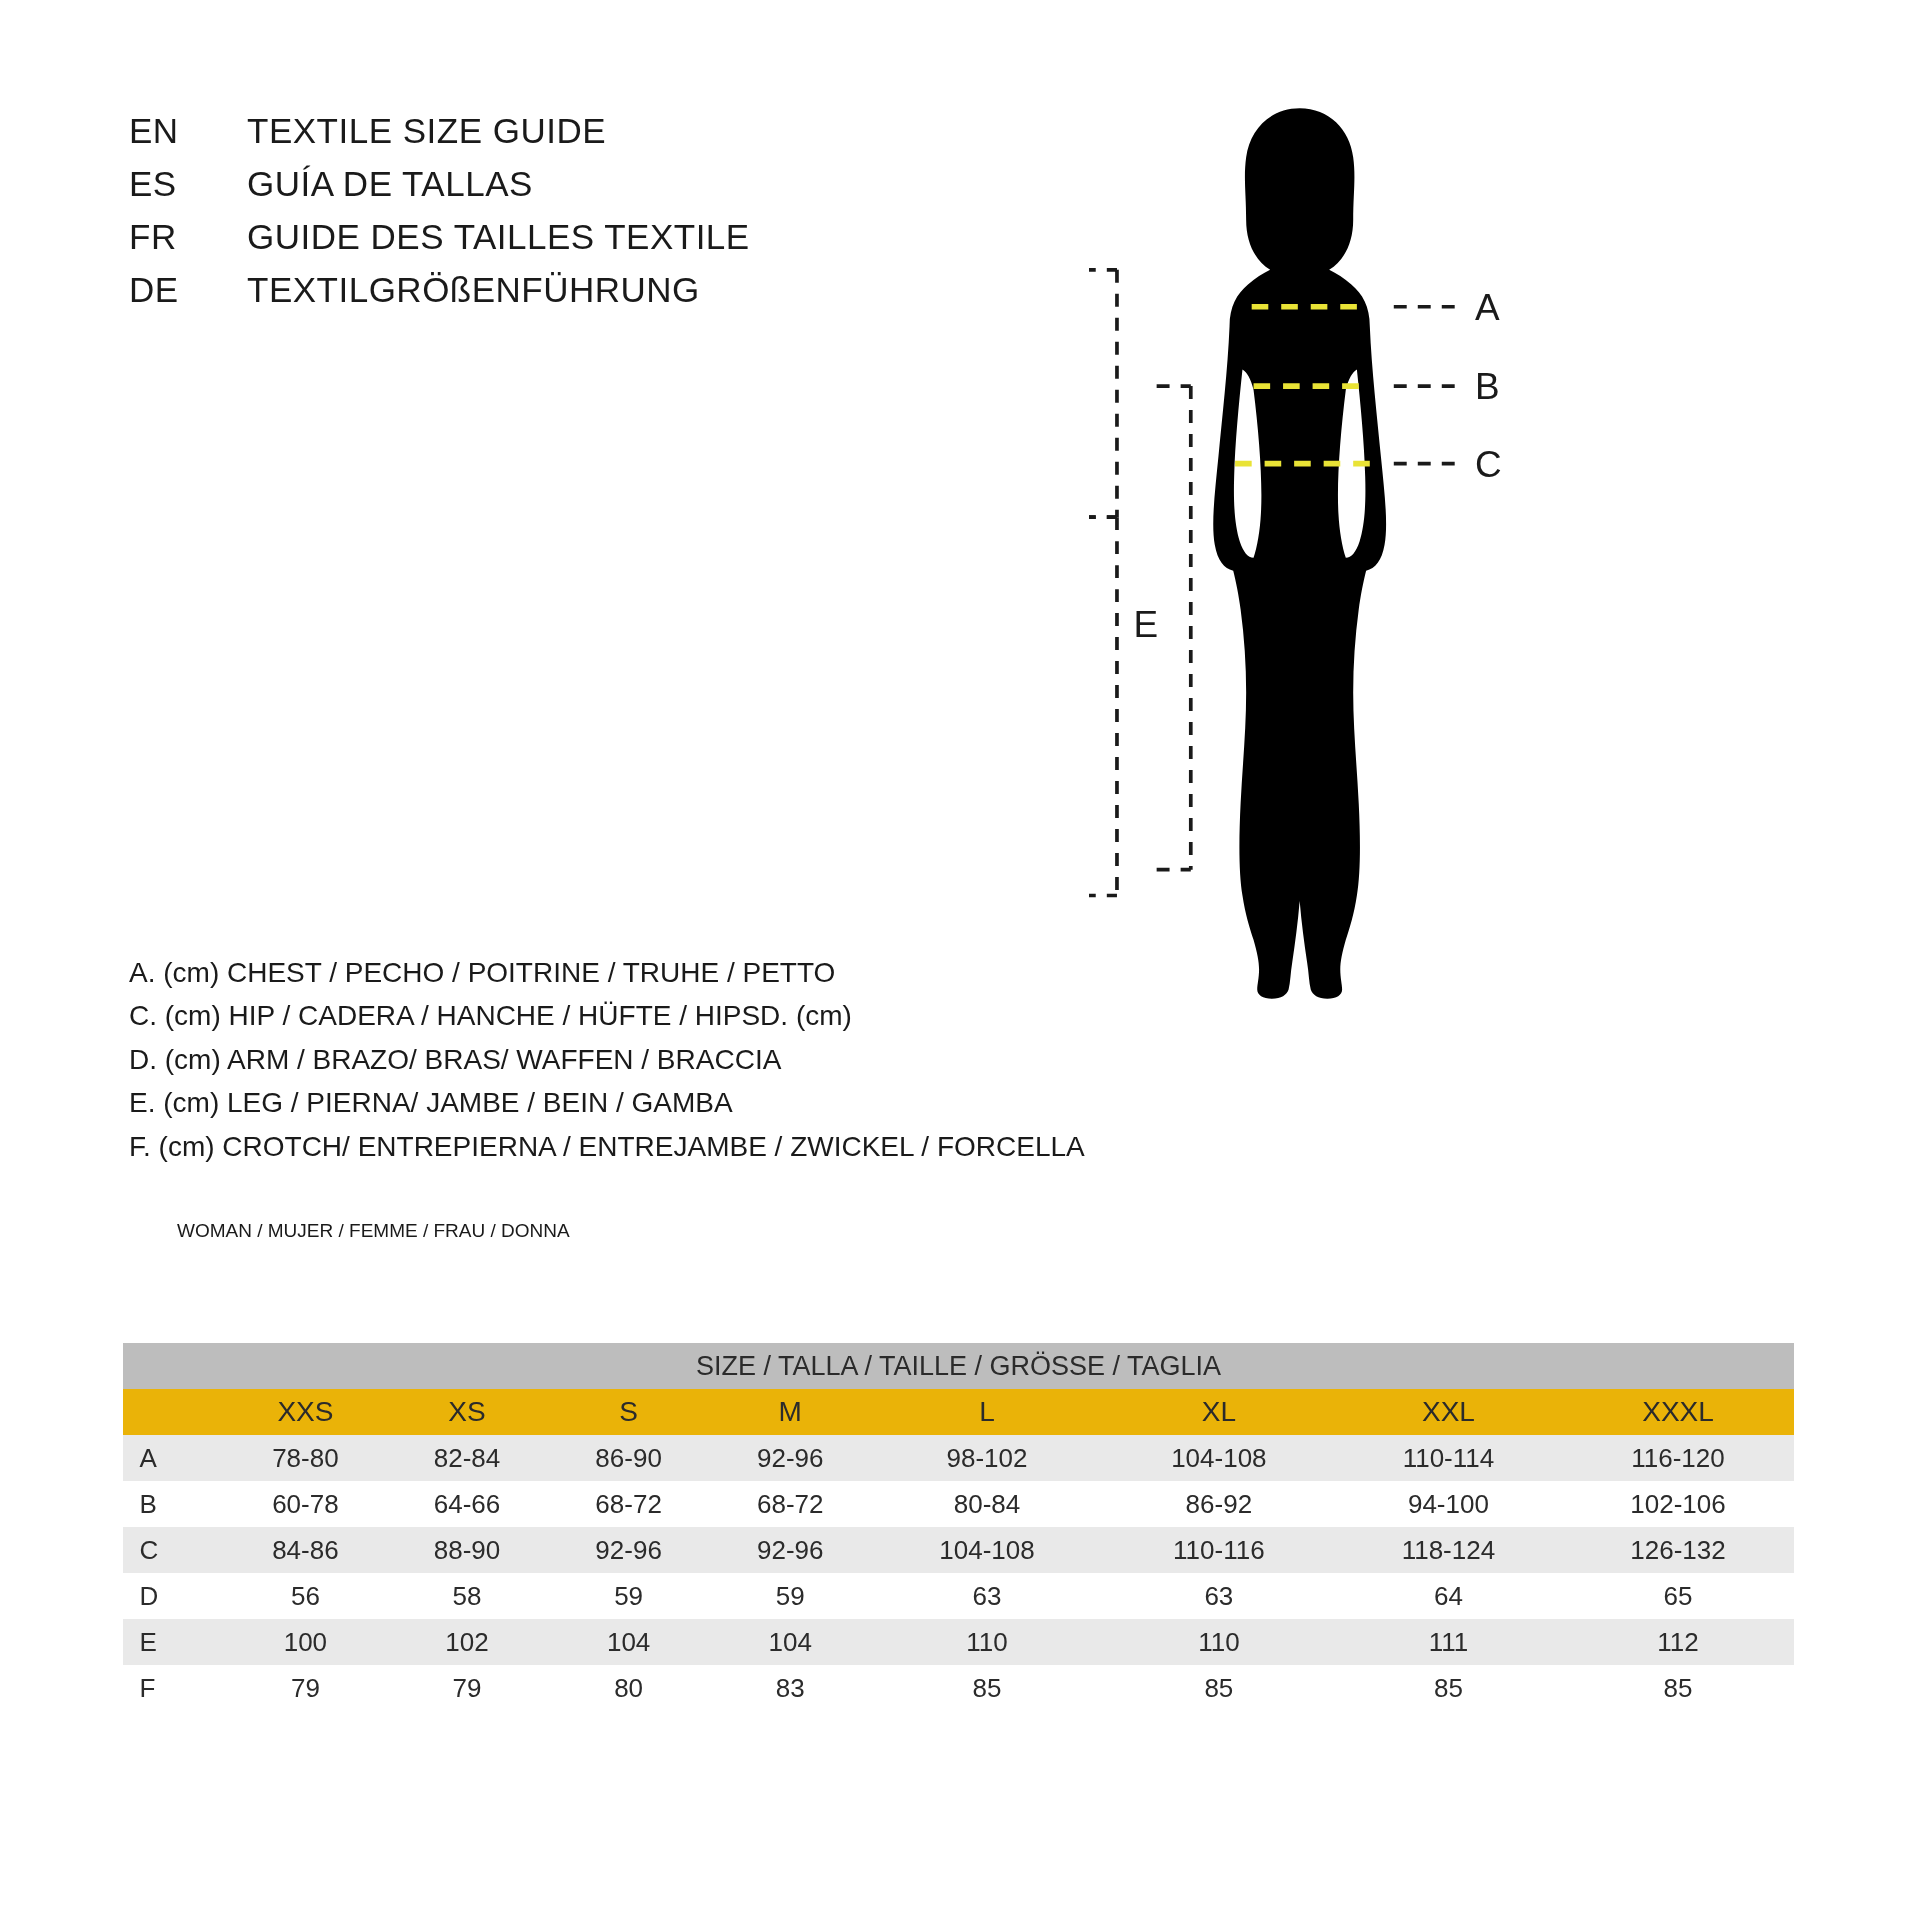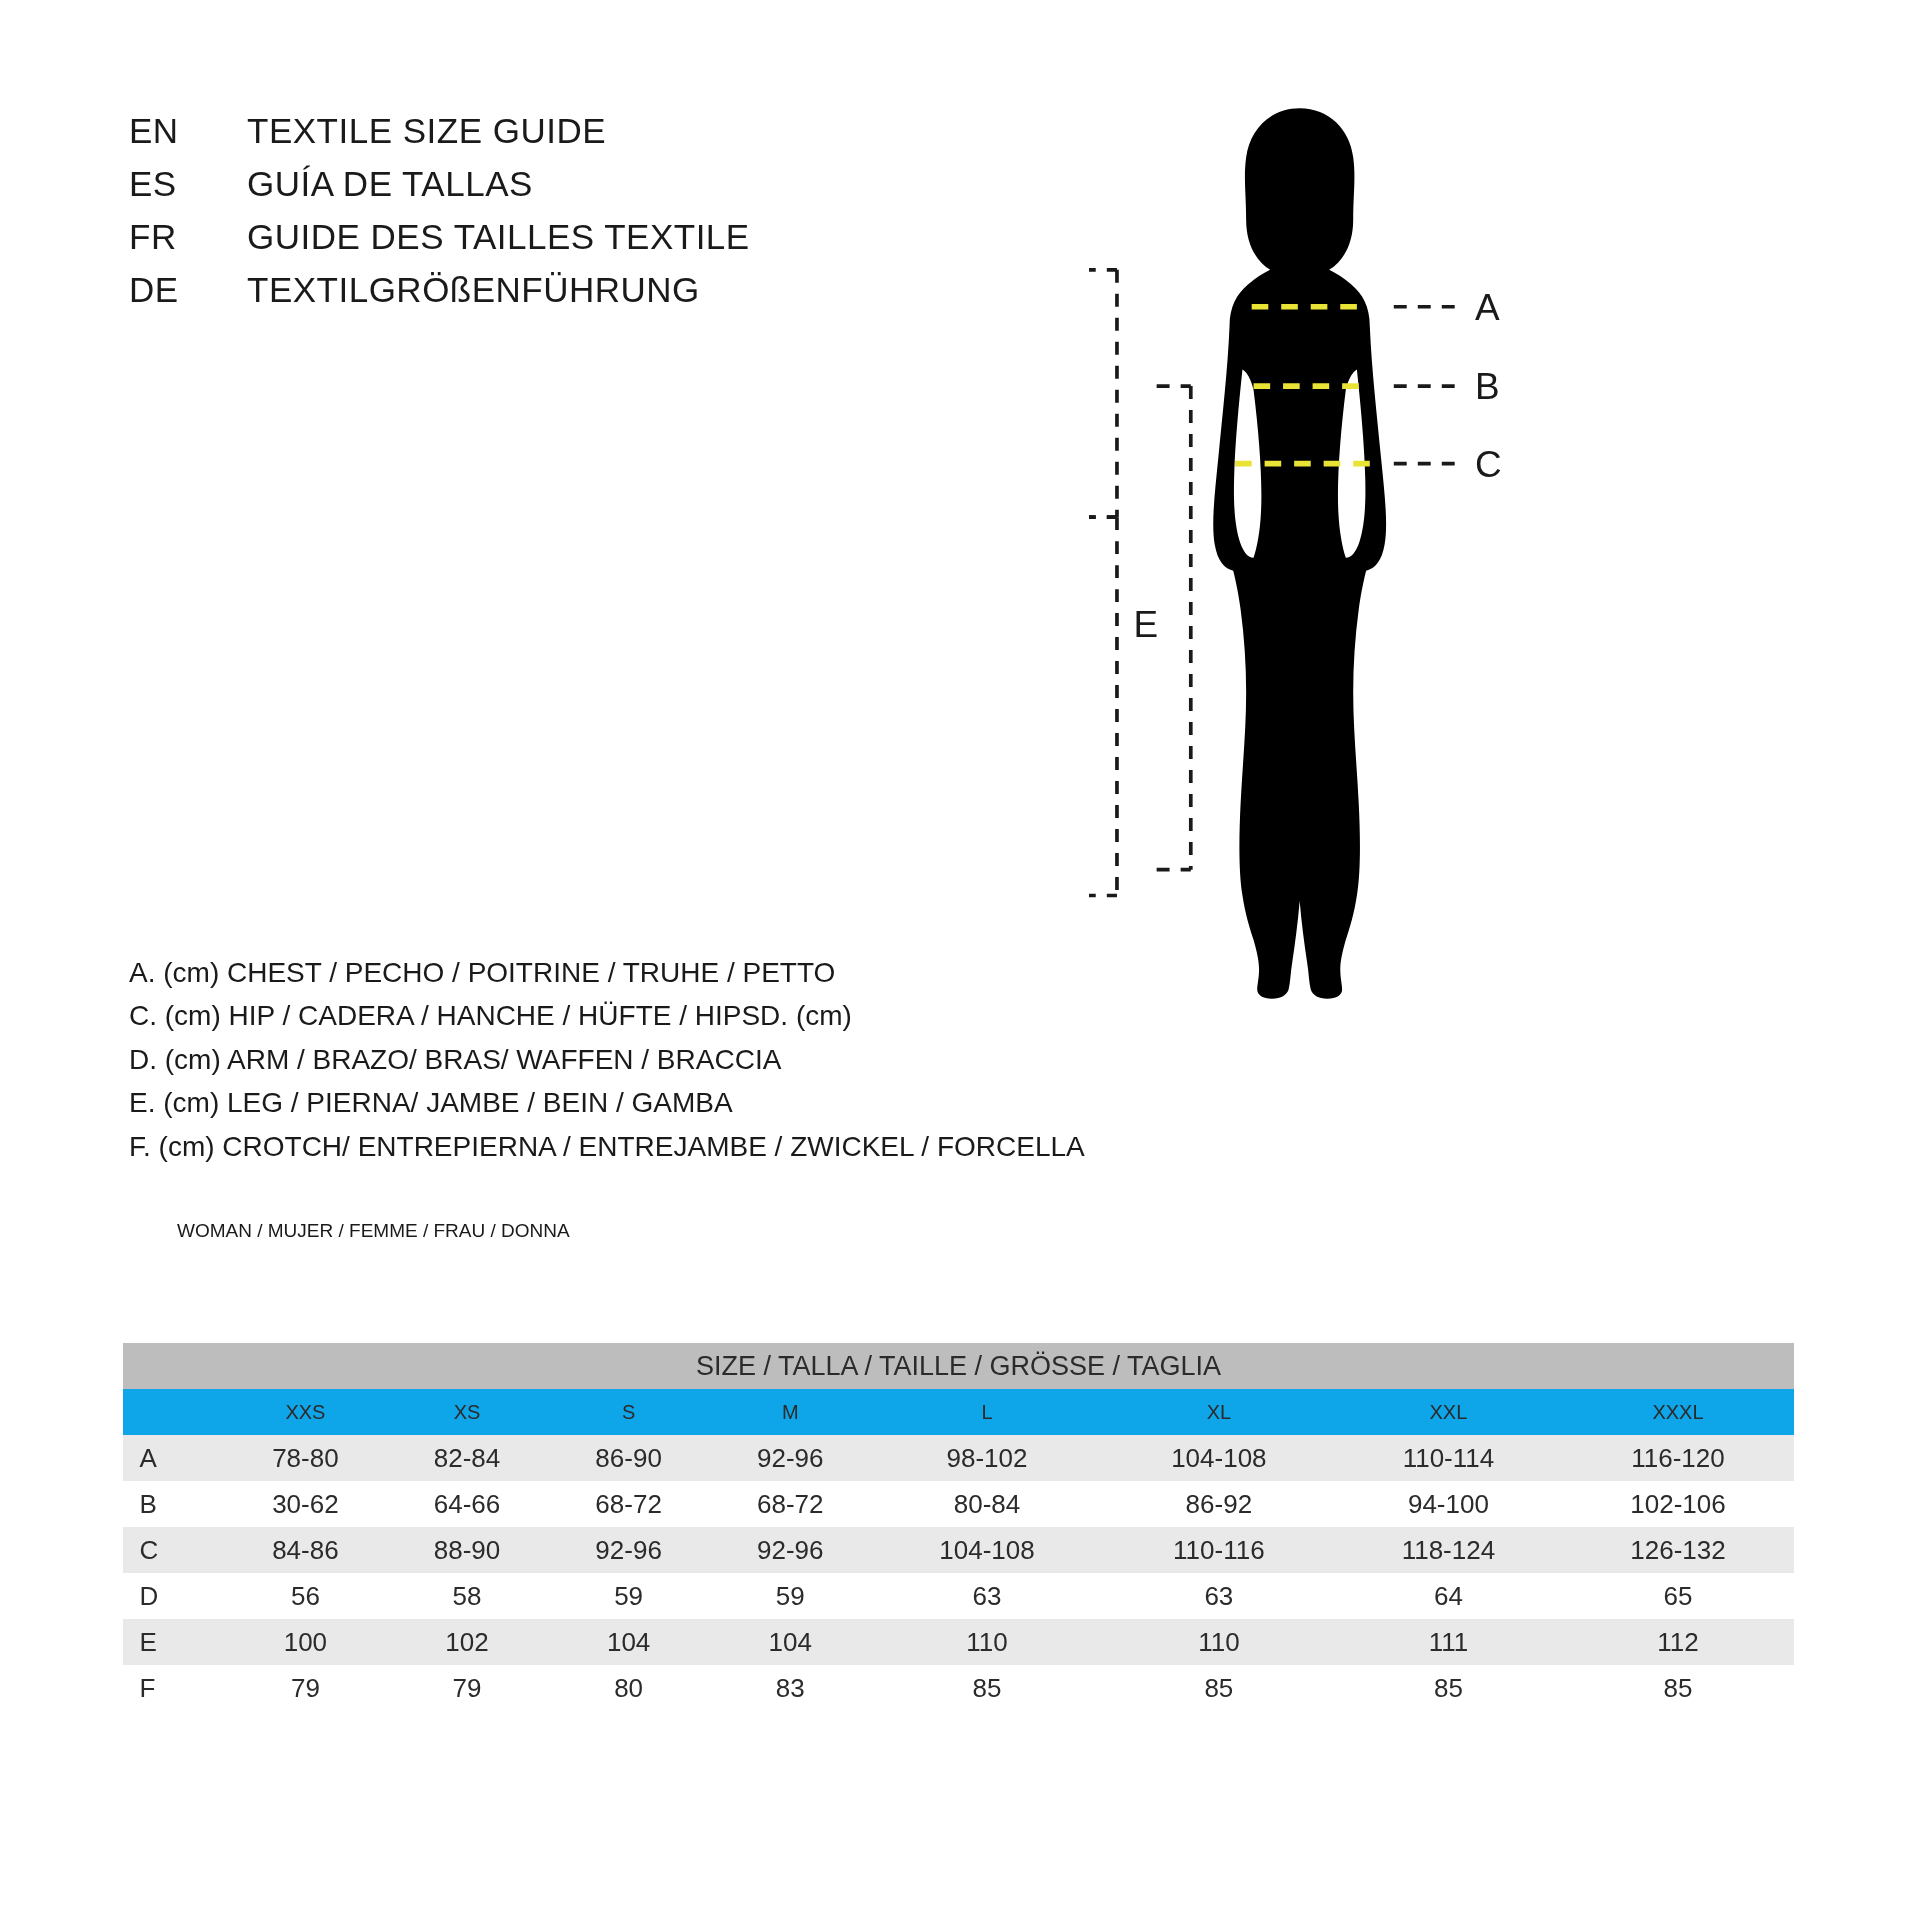--- a/index.html
+++ b/index.html
@@ -77,22 +77,22 @@
     color: #2b2b2b;
   }
   .hdr-row td {
     background: #bdbdbd;
     text-align: left;
     font-size: 27px;
     padding-left: 16.6px;
     height: 52px;
   }
   .size-row td {
-    background: #0ea5e9;
-    font-size: 20px;
+    background: #eab308;
+    font-size: 28px;
   }
   .row-alt td { background: #e9e9e9; }
   .row-plain td { background: #ffffff; }
   .rowlabel {
     text-align: left !important;
     padding-left: 16.6px !important;
     width: 85px;
   }
 
   
@@ -256,21 +256,21 @@
       <td>86-90</td>
       <td>92-96</td>
       <td>98-102</td>
       <td>104-108</td>
       <td>110-114</td>
       <td>116-120</td>
     </tr>
 
     <tr class="row-plain">
       <td class="rowlabel">B</td>
-      <td>30-62</td>
+      <td>60-78</td>
       <td>64-66</td>
       <td>68-72</td>
       <td>68-72</td>
       <td>80-84</td>
       <td>86-92</td>
       <td>94-100</td>
       <td>102-106</td>
     </tr>
 
     <tr class="row-alt">

